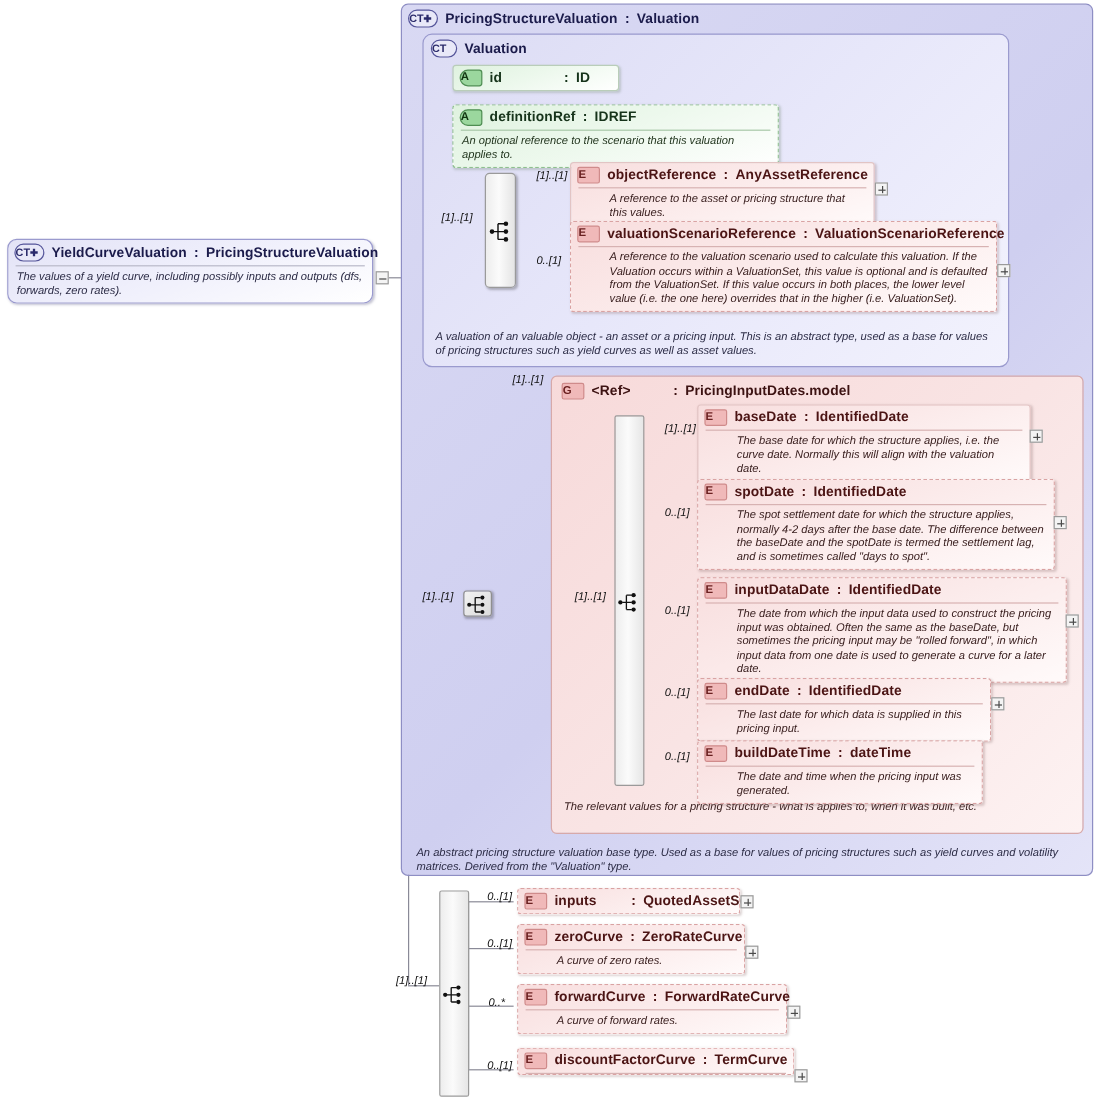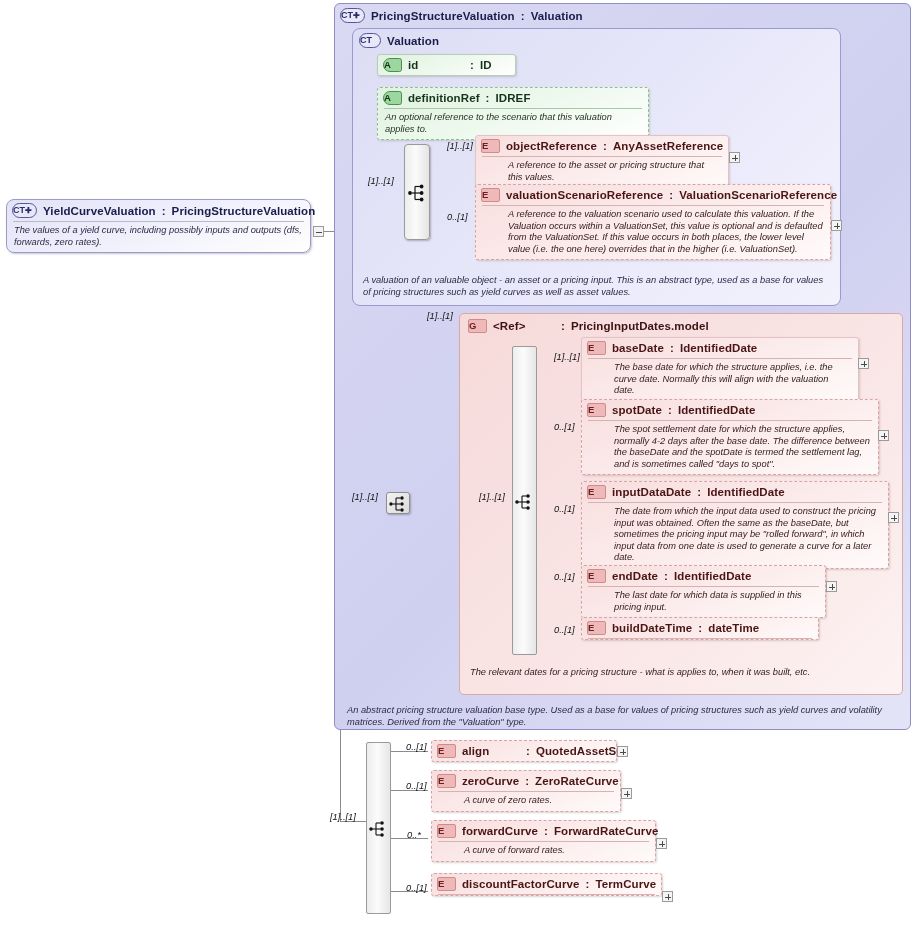--- a/index.html
+++ b/index.html
@@ -268,21 +268,21 @@
 <div class="node grp" style="left:459px;top:313px;width:444px;height:382px;">
   <div class="title" style="padding-top:5px;padding-left:8px;">
     <span class="badge badge-g">G</span>
     <span class="nm" style="min-width:62px;display:inline-block;">&lt;Ref&gt;</span>
     <span class="tp">:</span>
     <span class="tp">PricingInputDates.model</span>
   </div>
 </div>
 <div class="abs" style="left:463px;top:664px;width:436px;">
   <div class="sep" style="border-top-color:#d7b2b2;margin:0 4px;"></div>
-  <div class="doc" style="font-style:italic;font-size:9.3px;line-height:11.6px;color:#3a2020;padding:3px 7px;">The relevant dates for a pricing structure - what is applies to, when it was built, etc.</div>
+  <div class="doc" style="font-style:italic;font-size:9.3px;line-height:11.6px;color:#3a2020;padding:3px 7px;">The relevant values for a pricing structure - what is applies to, when it was built, etc.</div>
 </div>
 
 <div class="seq-plain" style="left:512px;top:346px;width:25px;height:309px;">
   <svg class="seq-ico" viewBox="0 0 22 20" style="left:1px;top:145px;">
     <circle cx="3" cy="10" r="1.8" fill="#111"></circle>
     <line x1="4.5" y1="10" x2="8" y2="10" stroke="#111" stroke-width="1.1"></line>
     <line x1="8" y1="4" x2="8" y2="16" stroke="#111" stroke-width="1.1"></line>
     <line x1="8" y1="4" x2="12.5" y2="4" stroke="#111" stroke-width="1.1"></line>
     <line x1="8" y1="10" x2="12.5" y2="10" stroke="#111" stroke-width="1.1"></line>
     <line x1="8" y1="16" x2="12.5" y2="16" stroke="#111" stroke-width="1.1"></line>
@@ -347,20 +347,21 @@
 
 <div class="card" style="left:554px;top:625px;">0..[1]</div>
 <div class="node el" style="left:581px;top:617px;width:238px;">
   <div class="title">
     <span class="badge badge-e">E</span>
     <span class="nm">buildDateTime</span>
     <span class="tp">:</span>
     <span class="tp">dateTime</span>
   </div>
   <div class="sep"></div>
+  <div class="doc">The date and time when the pricing input was generated.</div>
 </div>
 
 <div class="seq-plain" style="left:366px;top:742px;width:25px;height:172px;">
   <svg class="seq-ico" viewBox="0 0 22 20" style="left:1px;top:76px;">
     <circle cx="3" cy="10" r="1.8" fill="#111"></circle>
     <line x1="4.5" y1="10" x2="8" y2="10" stroke="#111" stroke-width="1.1"></line>
     <line x1="8" y1="4" x2="8" y2="16" stroke="#111" stroke-width="1.1"></line>
     <line x1="8" y1="4" x2="12.5" y2="4" stroke="#111" stroke-width="1.1"></line>
     <line x1="8" y1="10" x2="12.5" y2="10" stroke="#111" stroke-width="1.1"></line>
     <line x1="8" y1="16" x2="12.5" y2="16" stroke="#111" stroke-width="1.1"></line>
@@ -368,21 +369,21 @@
     <circle cx="14" cy="10" r="1.8" fill="#111"></circle>
     <circle cx="14" cy="16" r="1.8" fill="#111"></circle>
   </svg>
 </div>
 <div class="card" style="left:330px;top:812px;">[1]..[1]</div>
 
 <div class="card" style="left:406px;top:742px;">0..[1]</div>
 <div class="node el" style="left:431px;top:740px;width:186px;">
   <div class="title">
     <span class="badge badge-e">E</span>
-    <span class="nm" style="min-width:58px;display:inline-block;">align</span>
+    <span class="nm" style="min-width:58px;display:inline-block;">inputs</span>
     <span class="tp">:</span>
     <span class="tp">QuotedAssetSet</span>
   </div>
 </div>
 <div class="exp plus" style="left:617px;top:746px;"></div>
 
 <div class="card" style="left:406px;top:781px;">0..[1]</div>
 <div class="node el" style="left:431px;top:770px;width:190px;">
   <div class="title">
     <span class="badge badge-e">E</span>

